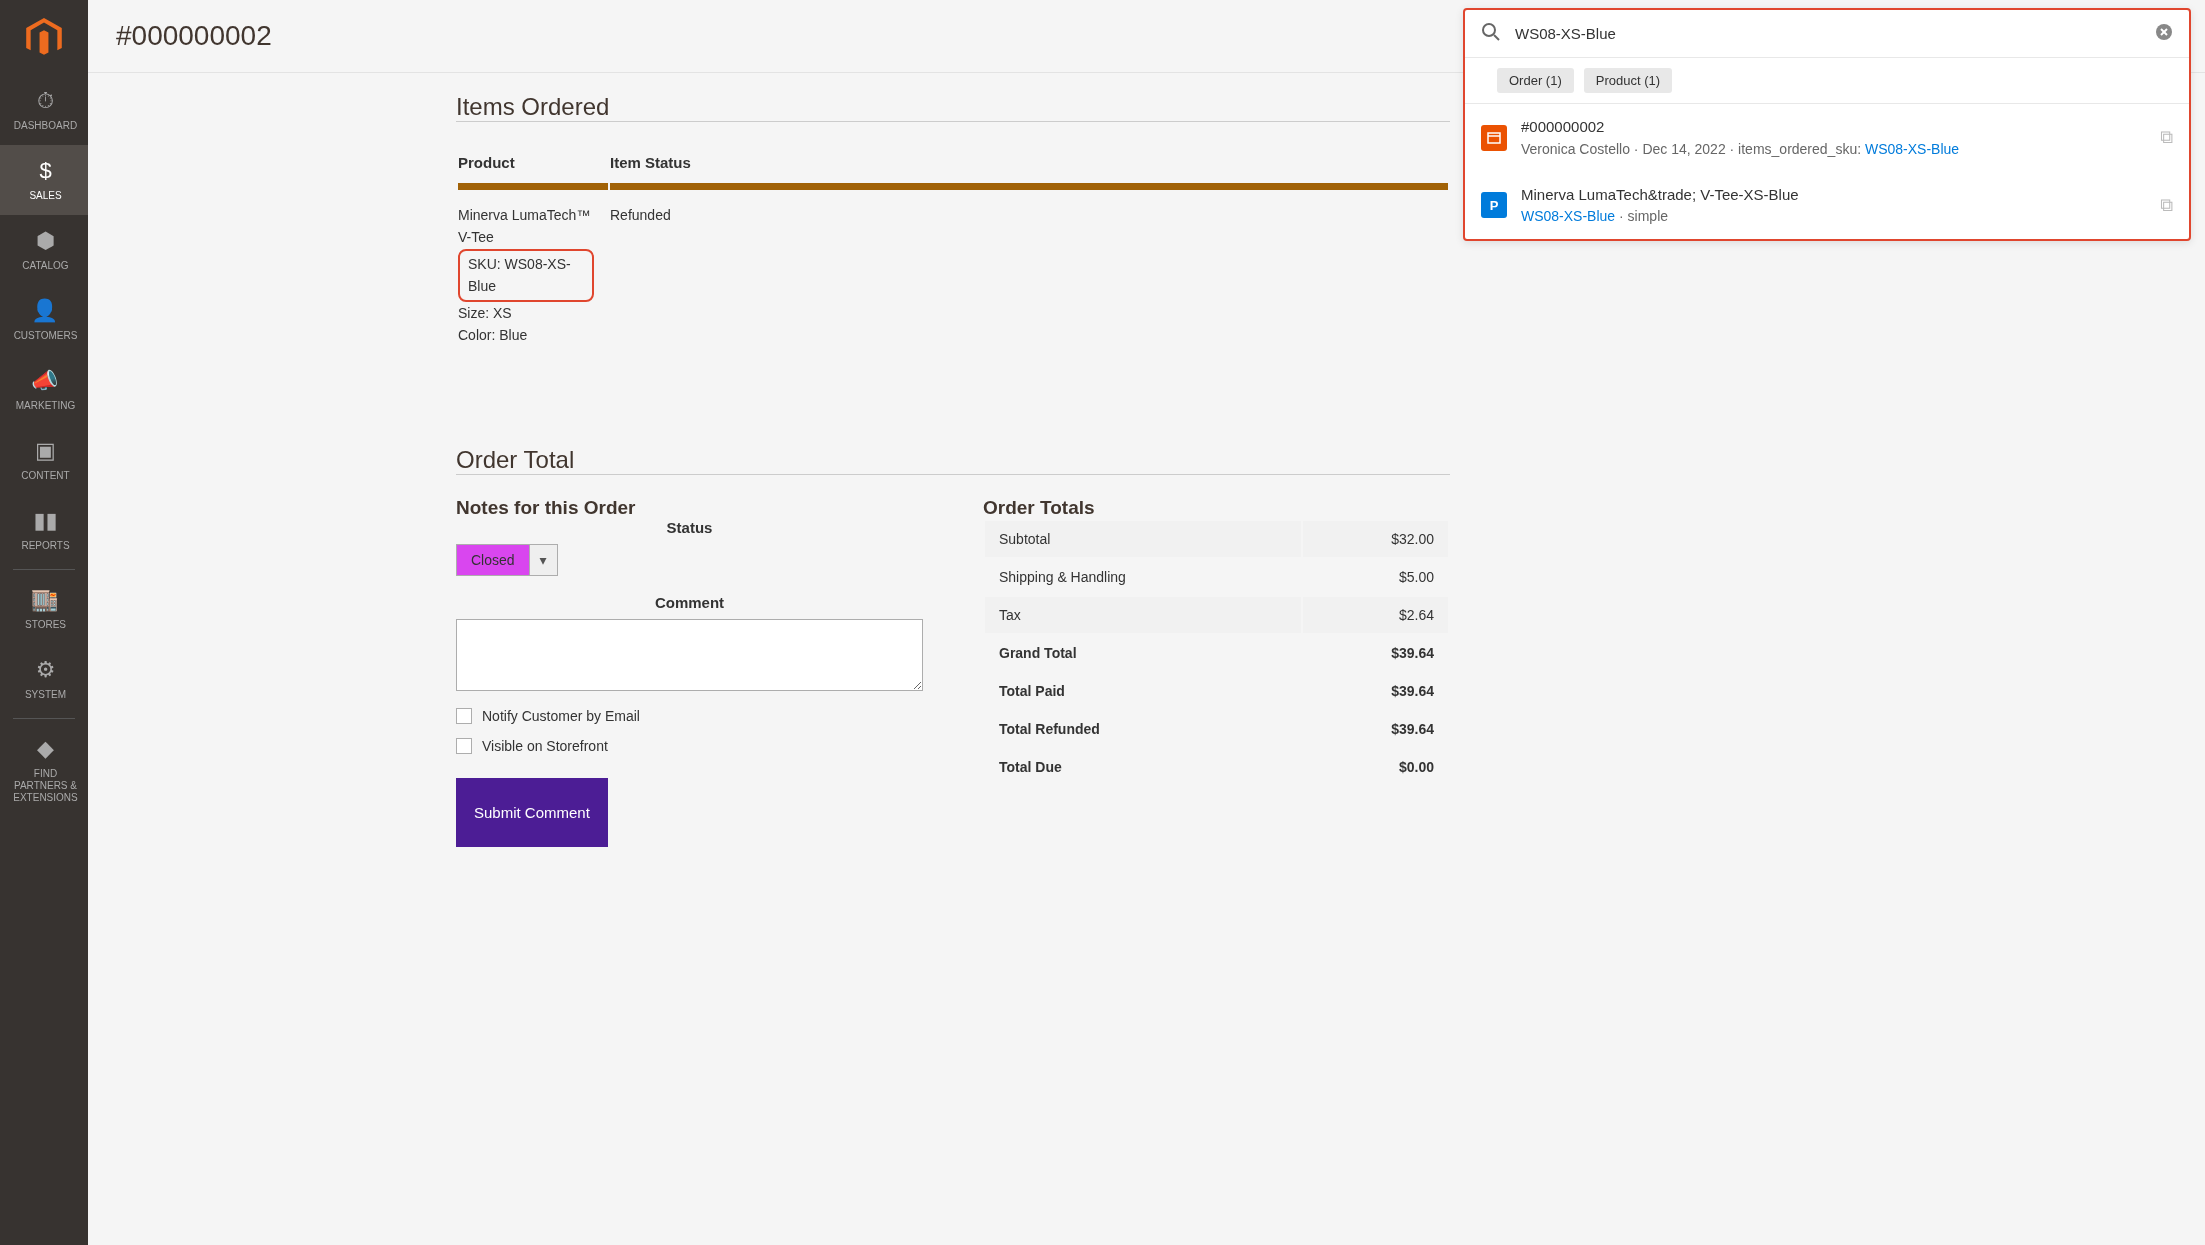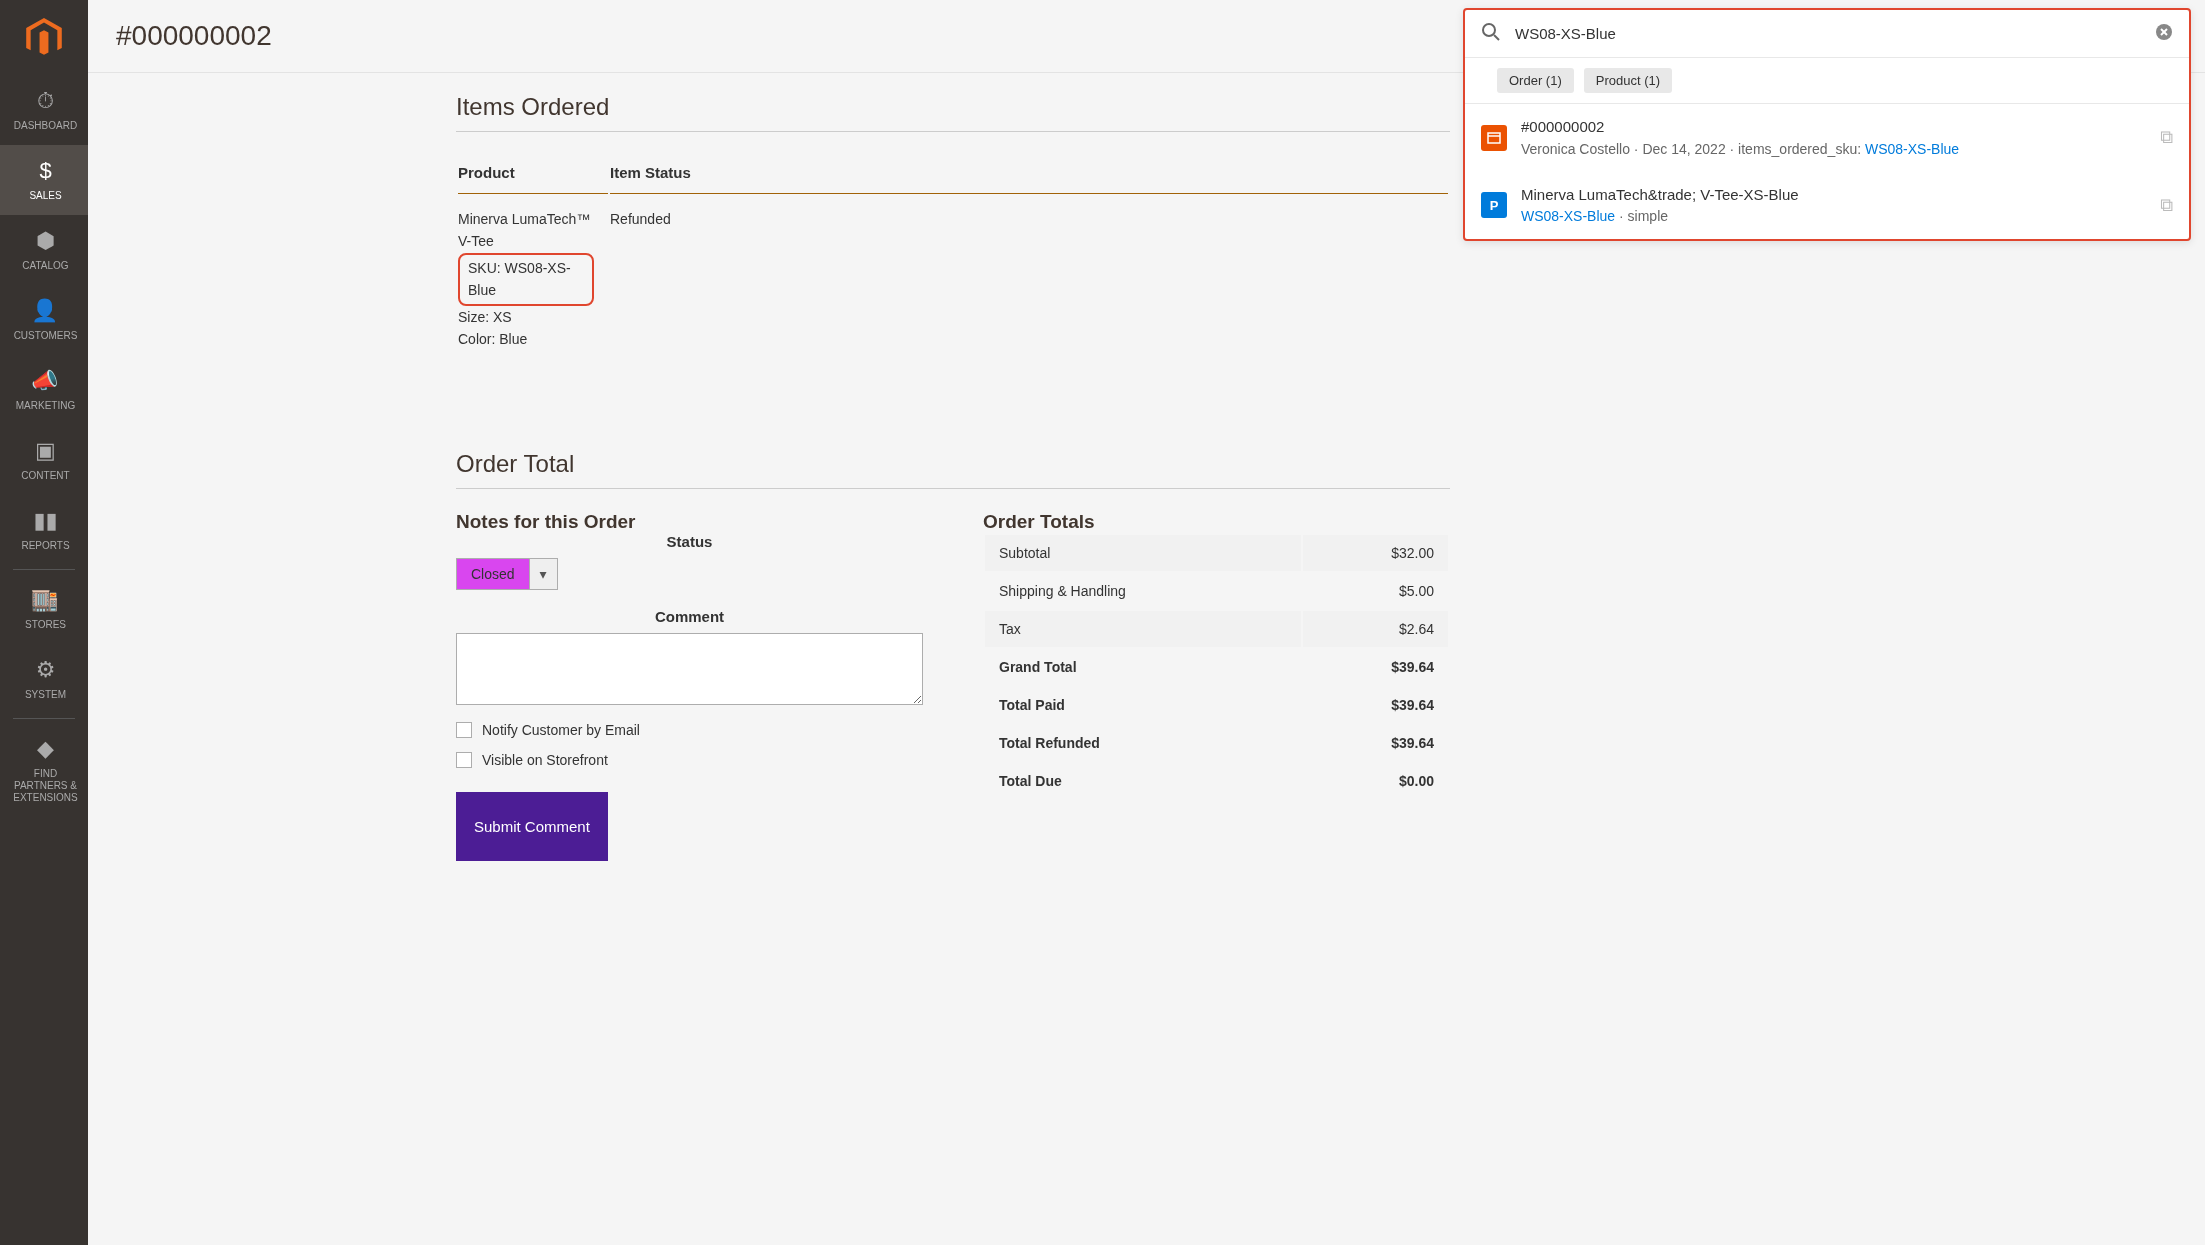--- a/index.html
+++ b/index.html
@@ -17,24 +17,24 @@
 .nav-item .nav-label { display: block; line-height: 1.2; }
 .nav-divider { width: 70%; border: none; border-top: 1px solid #555; margin: 4px auto; }
 
 
 .main { flex: 1; position: relative; }
 .header { padding: 20px 28px; background: #f5f5f5; border-bottom: 1px solid #e3e3e3; }
 .header h1 { font-size: 28px; font-weight: 400; color: #41362f; }
 
 .content { padding: 20px 28px; max-width: 1050px; margin-left: 340px; }
 
-.section-title { font-size: 24px; font-weight: 400; color: #41362f; padding-bottom: 10px; border-bottom: 1px solid #ccc; margin-bottom: 22px; }
+.section-title { font-size: 24px; font-weight: 400; color: #41362f; border-bottom: 1px solid #ccc; margin-bottom: 22px; }
 
 .items-table { width: 100%; }
-.items-table th { text-align: left; font-size: 15px; font-weight: 700; color: #333; padding: 8px 14px 12px 0; border-bottom: 1px solid #a16207; vertical-align: top; }
+.items-table th { text-align: left; font-size: 15px; font-weight: 700; color: #333; padding: 8px 14px 12px 0; border-bottom: 7px solid #a16207; vertical-align: top; }
 .items-table td { padding: 12px 14px 8px 0; vertical-align: top; font-size: 14px; color: #333; line-height: 1.6; }
 .sku-highlight { display: inline-block; border: 2px solid #e0462e; border-radius: 8px; padding: 2px 8px; }
 
 .order-total-block { margin-top: 90px; }
 .two-col { display: flex; gap: 60px; }
 .col { flex: 1; }
 
 .subheading { font-size: 19px; font-weight: 700; color: #41362f; margin-bottom: 0; }
 .label { font-size: 15px; font-weight: 700; color: #333; margin-bottom: 8px; display: block; text-align: center; }
 .select-wrap { display: inline-flex; border: 1px solid #adadad; background: #d946ef; }

